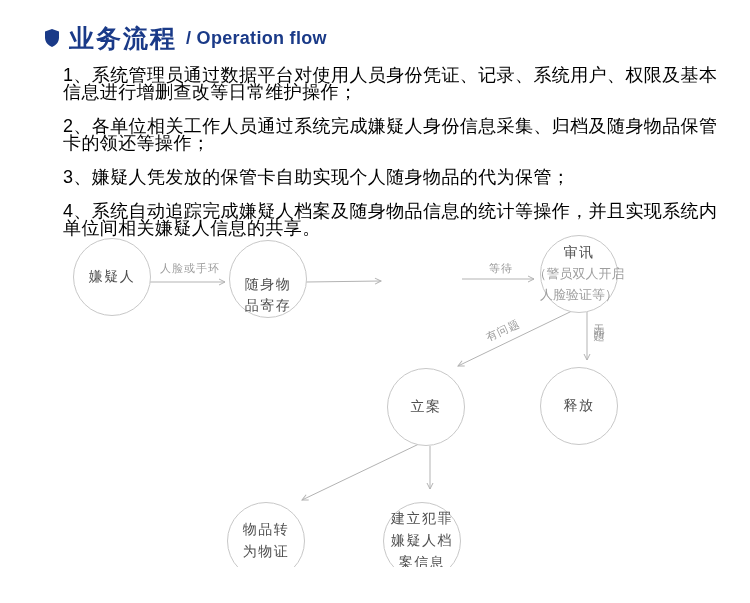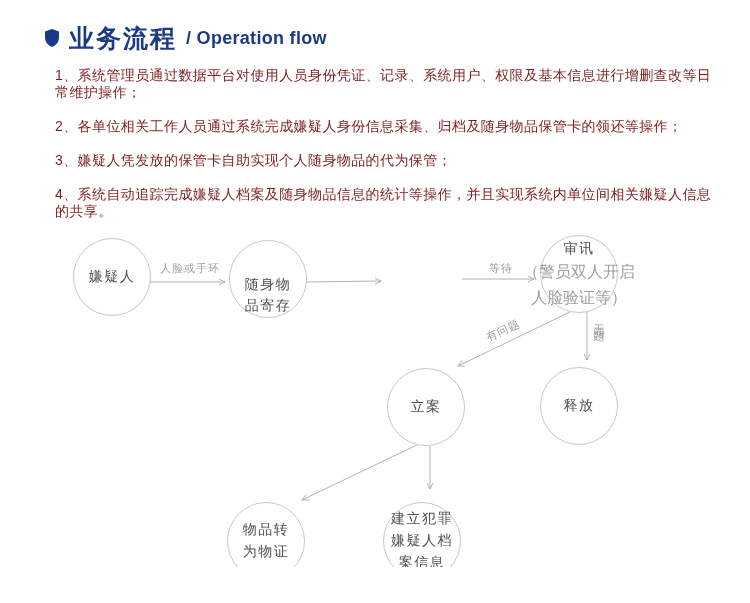--- a/index.html
+++ b/index.html
@@ -9,31 +9,31 @@
   }
 
   
   .header { position:absolute; left:45px; top:26px; display:flex; align-items:flex-end; }
   .shield { width:14px; height:18px; margin-right:10px; margin-bottom:4px; }
   .title  { font-size:25px; font-weight:bold; color:#1a3a88; letter-spacing:2px; line-height:1; }
   .subtitle { font-size:18px; font-weight:bold; color:#1a3a88; margin-left:9px; margin-bottom:2px; letter-spacing:0.3px; }
 
   
   .desc { position:absolute; left:47px; top:67px; width:676px; }
-  .desc p { margin:0 0 17px 8px; font-size:14px; color:#7f1d1d; line-height:17px; letter-spacing:0.4px; }
+  .desc p { margin:0 0 17px 16px; font-size:18px; color:#000000; line-height:17px; letter-spacing:0.4px; }
 
   
   .flow-lines { position:absolute; left:0; top:0; }
   .node {
     position:absolute; width:78px; height:78px; box-sizing:border-box;
     border:1px solid #c8c8c8; border-radius:50%; background:#ffffff;
     display:flex; flex-direction:column; align-items:center; justify-content:center;
     font-size:14px; color:#4f4f4f; letter-spacing:1.5px; line-height:1.55; text-align:center;
   }
-  .node .sub { font-size:16px; color:#9e9e9e; letter-spacing:0; line-height:1.6; white-space:nowrap; }
+  .node .sub { font-size:13px; color:#9e9e9e; letter-spacing:0; line-height:1.6; white-space:nowrap; }
   .node .ttl { font-size:14px; color:#4f4f4f; }
   .edge-label {
     position:absolute; font-size:11px; color:#9b9b9b; letter-spacing:1px;
     text-align:center; white-space:nowrap;
   }
   .edge-label.rot { transform:rotate(-25deg); }
   .edge-label.vert { writing-mode:vertical-rl; letter-spacing:3px; }
 </style>
 </head>
 <body>

